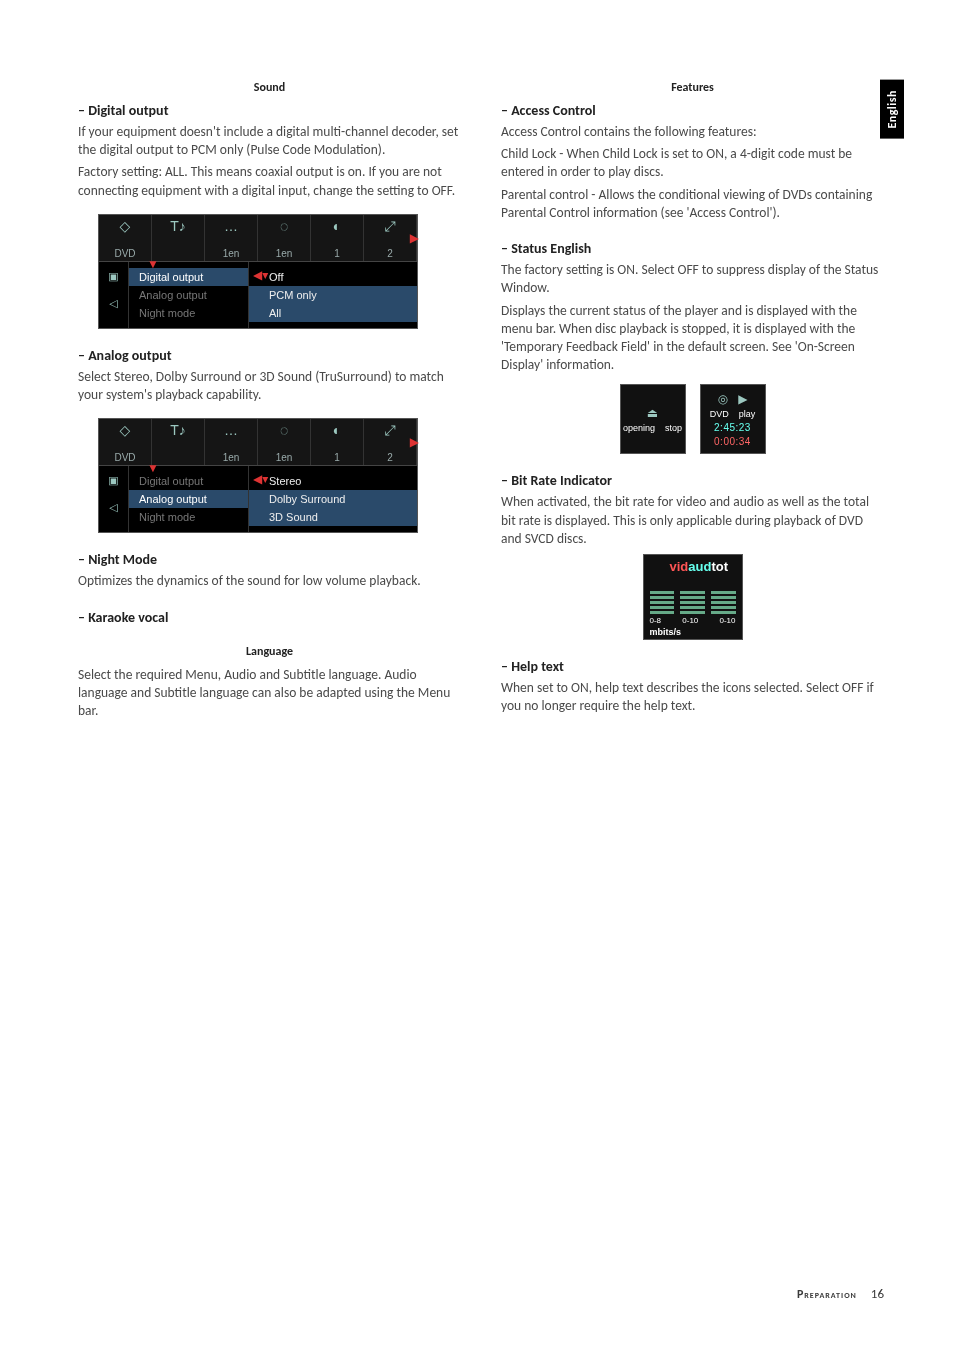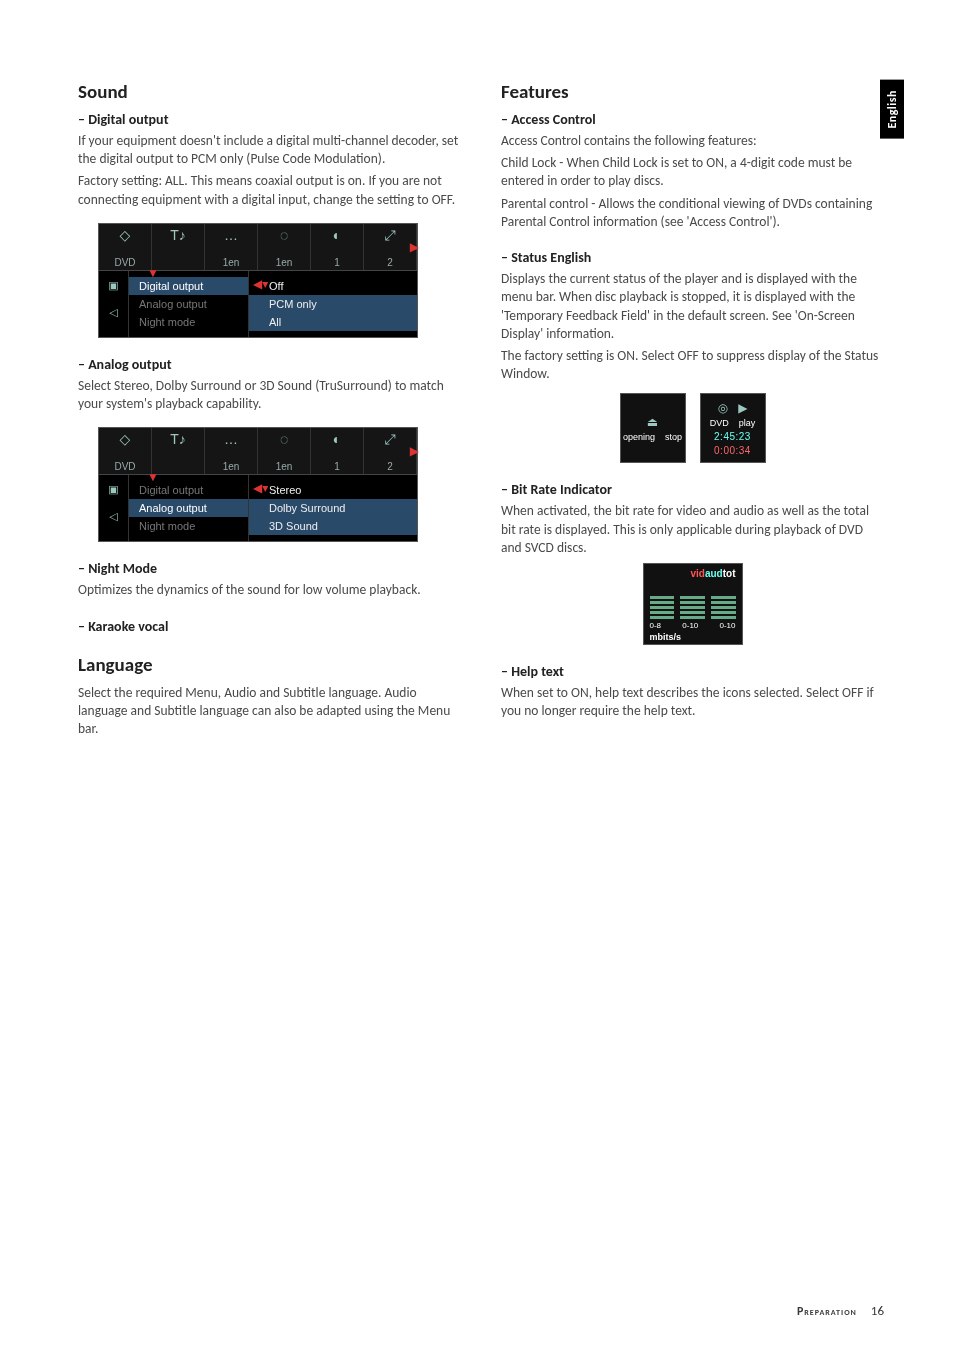--- a/index.html
+++ b/index.html
@@ -28,24 +28,25 @@
     background: #000;
     color: #fff;
     font-weight: bold;
     font-size: 12px;
     writing-mode: vertical-rl;
     transform: rotate(180deg);
     padding: 10px 5px;
     letter-spacing: 0.5px;
   }
   h2 {
-    font-size: 19px;
+    font-size: 12px;
     font-weight: bold;
     color: #222;
     margin-bottom: 8px;
+    text-align: center;
   }
   h3 {
     font-size: 14px;
     font-weight: bold;
     color: #222;
     margin-bottom: 4px;
     margin-top: 8px;
   }
   h3::before {
     content: "–  ";
@@ -133,34 +134,34 @@
   .mini .row { display:flex; gap:10px; align-items:center;}
   .mini .ico { color:#9cc8c0; font-size:12px;}
   .mini .timegreen{ color:#6fe; font-size:10px; letter-spacing:0.5px;text-align:center;}
   .mini .timered{ color:#f66; font-size:10px; letter-spacing:0.5px;}
 
   
   .bitrate {
     margin: 6px auto 16px; width:100px; background:#111;border:1px solid #555;
     padding:4px 6px 2px; font-family:Arial,sans-serif;
   }
-  .bitrate .hdr{ display:flex; justify-content:flex-end; font-size:10px; font-weight:bold;margin-left:20px;}
+  .bitrate .hdr{ display:flex; justify-content:flex-start; font-size:13px; font-weight:bold;margin-left:20px;}
   .bitrate .hdr span:nth-child(1){color:#f55;}
   .bitrate .hdr span:nth-child(2){color:#6fe;}
   .bitrate .hdr span:nth-child(3){color:#fff;}
   .bitrate .bars{ display:flex; gap:6px; height:38px; align-items:flex-end; margin:2px 0;}
   .bitrate .bar{ flex:1; display:flex; flex-direction:column; justify-content:flex-end; gap:2px;}
   .bitrate .seg{ height:3px; background:#6a8;}
   .bitrate .foot{ display:flex; justify-content:space-between; color:#fff; font-size:8px;}
   .bitrate .unit{ text-align:left; color:#fff; font-weight:bold; font-size:9px; margin-top:2px;}
 
   
   .footer {
     position: absolute;
-    bottom: 33px;
+    bottom: 50px;
     right: 70px;
     font-size: 12px;
     display:flex; gap:14px; align-items:baseline;
   }
   .footer .label { font-weight:bold; letter-spacing:1px; font-variant:small-caps; font-size:12px;}
   .footer .pg { font-size:13px; }
 </style>
 </head>
 <body>
 
@@ -298,22 +299,22 @@
 
     <div class="section">
       <h3>Access Control</h3>
       <p>Access Control contains the following features:</p>
       <p>Child Lock - When Child Lock is set to ON, a 4-digit code must be entered in order to play discs.</p>
       <p>Parental control - Allows the conditional viewing of DVDs containing Parental Control information (see 'Access Control').</p>
     </div>
 
     <div class="section">
       <h3>Status English</h3>
+      <p>The factory setting is ON. Select OFF to suppress display of the Status Window.</p>
       <p>Displays the current status of the player and is displayed with the menu bar.  When disc playback is stopped, it is displayed with the 'Temporary Feedback Field' in the default screen. See 'On-Screen Display' information.</p>
-      <p>The factory setting is ON. Select OFF to suppress display of the Status Window.</p>
 
       <div class="status-imgs">
         <div class="mini">
           <div class="row">
               <span class="ico">⏏</span>
             </div>
           <div class="row">
             <span>opening</span>
             <span>stop</span>
           </div>

